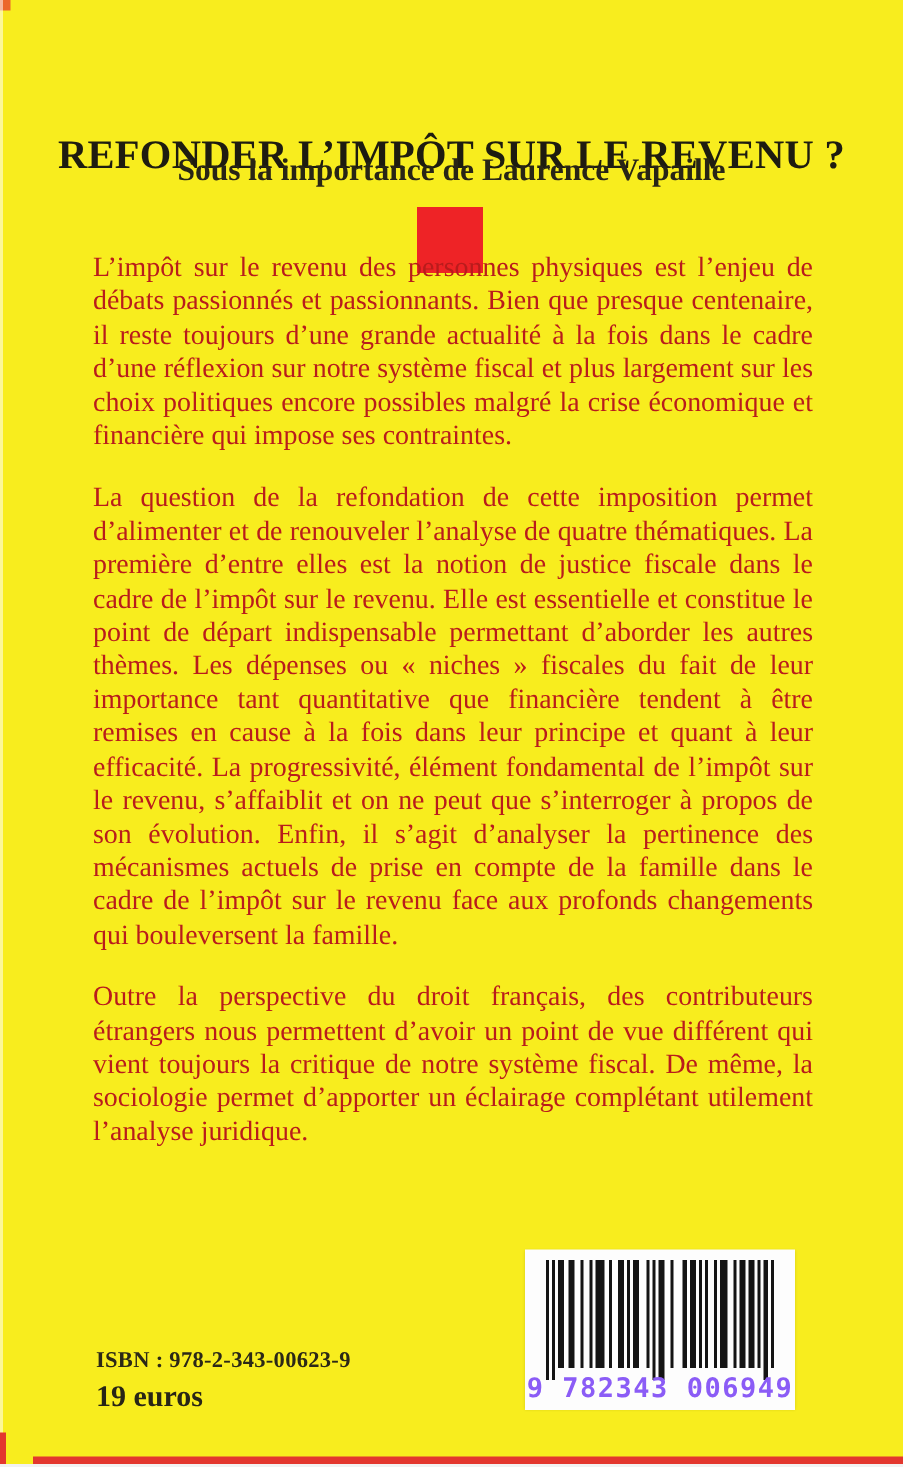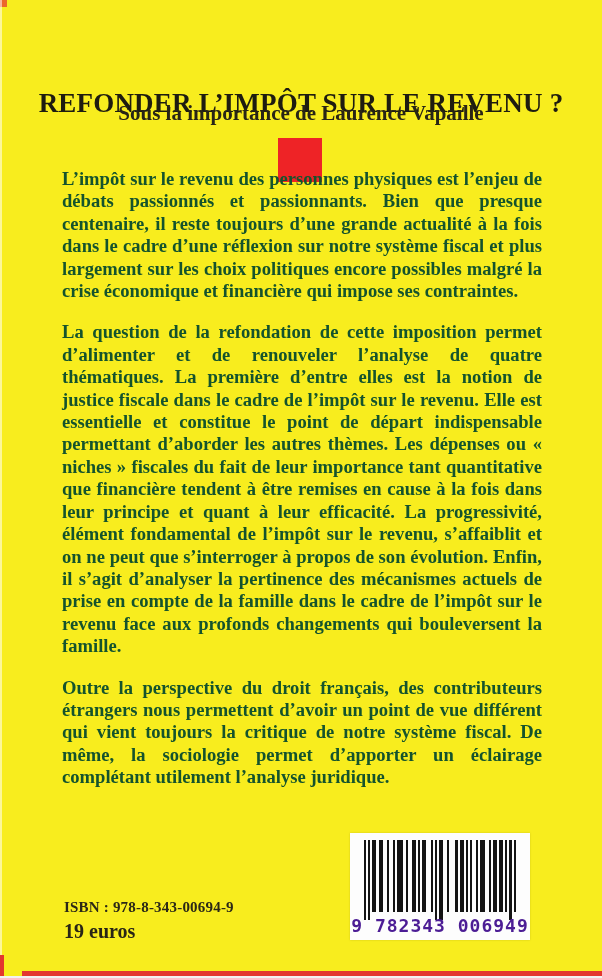--- a/index.html
+++ b/index.html
@@ -56,23 +56,23 @@
     width:44px;height:44px;
     background:#ee2326;
   }
 
   .synopsis{
     position:absolute;top:168px;left:62px;width:480px;
   }
   .synopsis p{
     margin:0 0 19px 0;
     font-size:18.6px;line-height:22.4px;
-    font-weight:bold;
+    font-weight:normal;
     text-align:justify;
-    color:#14532d;
+    color:#b91c1c;
   }
 
   .isbn-block{
     position:absolute;left:64px;top:899px;
   }
   .isbn-text{
     font-size:15px;font-weight:bold;color:#2b2817;
     letter-spacing:.2px;
   }
   .price-text{
@@ -92,21 +92,21 @@
     display:flex;align-items:flex-start;
   }
   .bars .bar{height:72px;}
   .bars .bar.tall{height:80px;}
   .bars .b{background:#141414;}
   .bars .s{background:transparent;}
   .barcode-number{
     position:absolute;left:0;right:0;top:82px;
     text-align:center;
     font-family:"DejaVu Sans Mono", monospace;
-    font-size:18px;font-weight:bold;color:#4c1d95;
+    font-size:18px;font-weight:bold;color:#8b5cf6;
     letter-spacing:1px;
     white-space:pre;
   }
 </style>
 </head>
 <body>
 
 <div class="cover">
 
   <div class="corner-mark"></div>
@@ -117,21 +117,21 @@
 
   <div class="red-square"></div>
 
   <div class="synopsis">
     <p>L’impôt sur le revenu des personnes physiques est l’enjeu de débats passionnés et passionnants. Bien que presque centenaire, il reste toujours d’une grande actualité à la fois dans le cadre d’une réflexion sur notre système fiscal et plus largement sur les choix politiques encore possibles malgré la crise économique et financière qui impose ses contraintes.</p>
     <p>La question de la refondation de cette imposition permet d’alimenter et de renouveler l’analyse de quatre thématiques. La première d’entre elles est la notion de justice fiscale dans le cadre de l’impôt sur le revenu. Elle est essentielle et constitue le point de départ indispensable permettant d’aborder les autres thèmes. Les dépenses ou « niches » fiscales du fait de leur importance tant quantitative que financière tendent à être remises en cause à la fois dans leur principe et quant à leur efficacité. La progressivité, élément fondamental de l’impôt sur le revenu, s’affaiblit et on ne peut que s’interroger à propos de son évolution. Enfin, il s’agit d’analyser la pertinence des mécanismes actuels de prise en compte de la famille dans le cadre de l’impôt sur le revenu face aux profonds changements qui bouleversent la famille.</p>
     <p>Outre la perspective du droit français, des contributeurs étrangers nous permettent d’avoir un point de vue différent qui vient toujours la critique de notre système fiscal. De même, la sociologie permet d’apporter un éclairage complétant utilement l’analyse juridique.</p>
   </div>
 
   <div class="isbn-block">
-    <div class="isbn-text">ISBN : 978-8-343-00694-9</div>
+    <div class="isbn-text">ISBN : 978-2-343-00623-9</div>
     <div class="price-text">19 euros</div>
   </div>
 
   <div class="barcode-box">
     <div class="bars" id="bars">
         <div class="bar b tall" style="width: 1.36986%;"></div>
         <div class="bar s" style="width: 1.36986%;"></div>
         <div class="bar b tall" style="width: 1.36986%;"></div>
         <div class="bar s" style="width: 1.36986%;"></div>
         <div class="bar b" style="width: 2.73973%;"></div>

